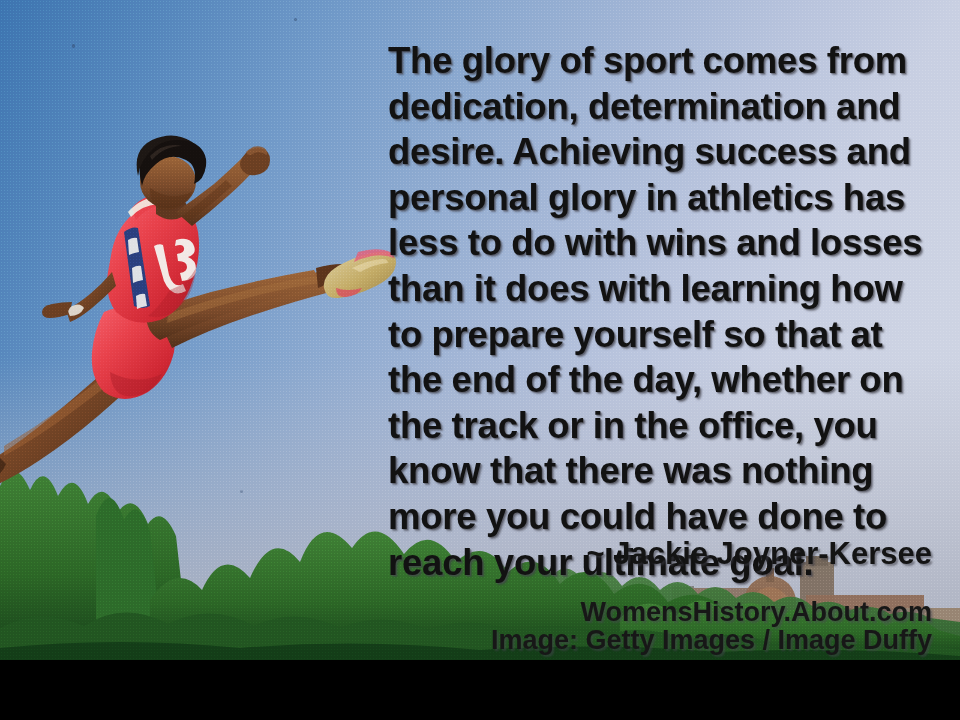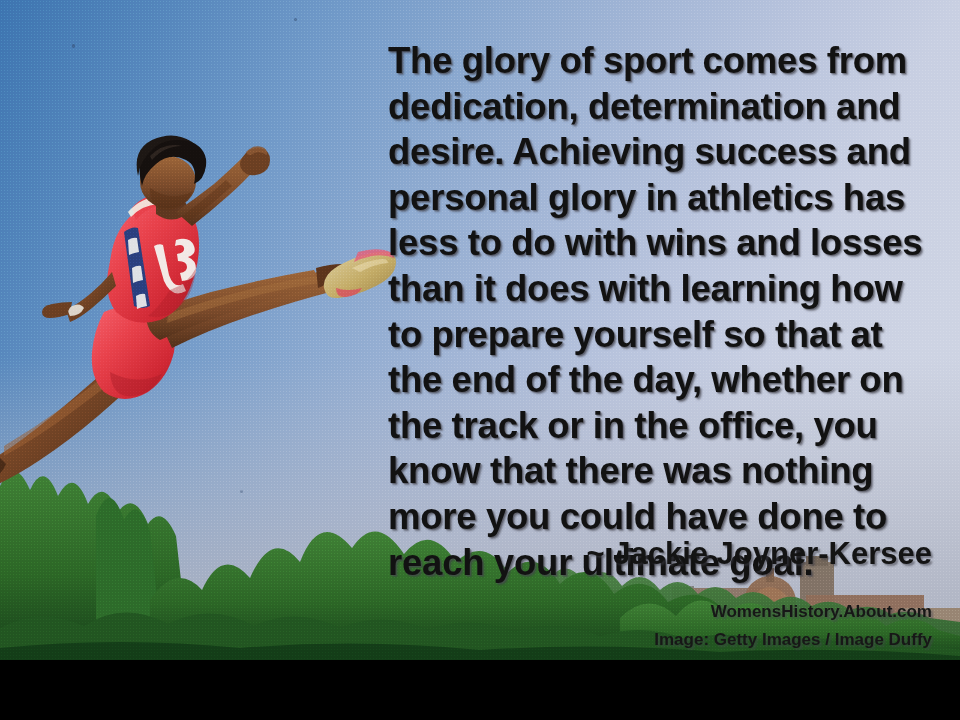--- a/index.html
+++ b/index.html
@@ -90,21 +90,21 @@
     font-size: 31px;
     font-weight: 700;
     color: #141414;
     text-shadow: 2px 2px 2px rgba(60,60,70,.55);
   }
   .credits {
     position: absolute;
     right: 28px;
     top: 598px;
     text-align: right;
-    font-size: 17px;
+    font-size: 27px;
     font-weight: 700;
     line-height: 28px;
     color: #171717;
     text-shadow: 2px 2px 2px rgba(70,70,80,.5);
   }
   .credits div { white-space: nowrap; }
 </style>
 </head>
 <body>
 

